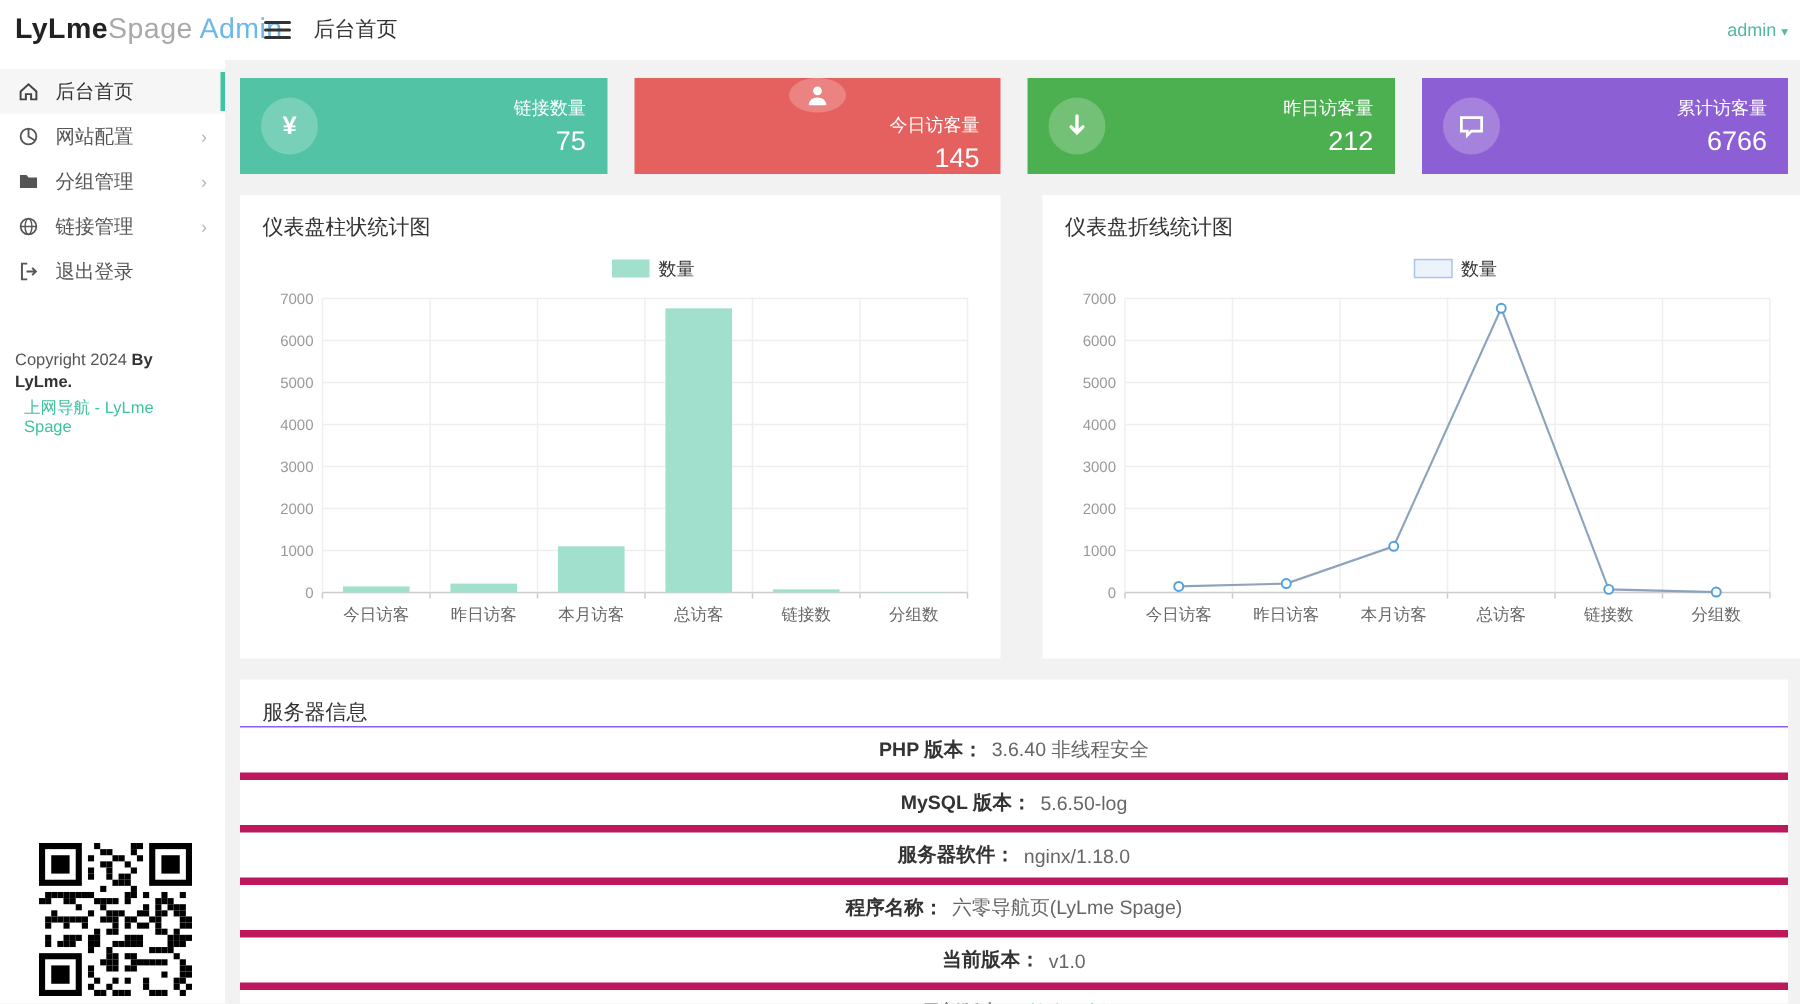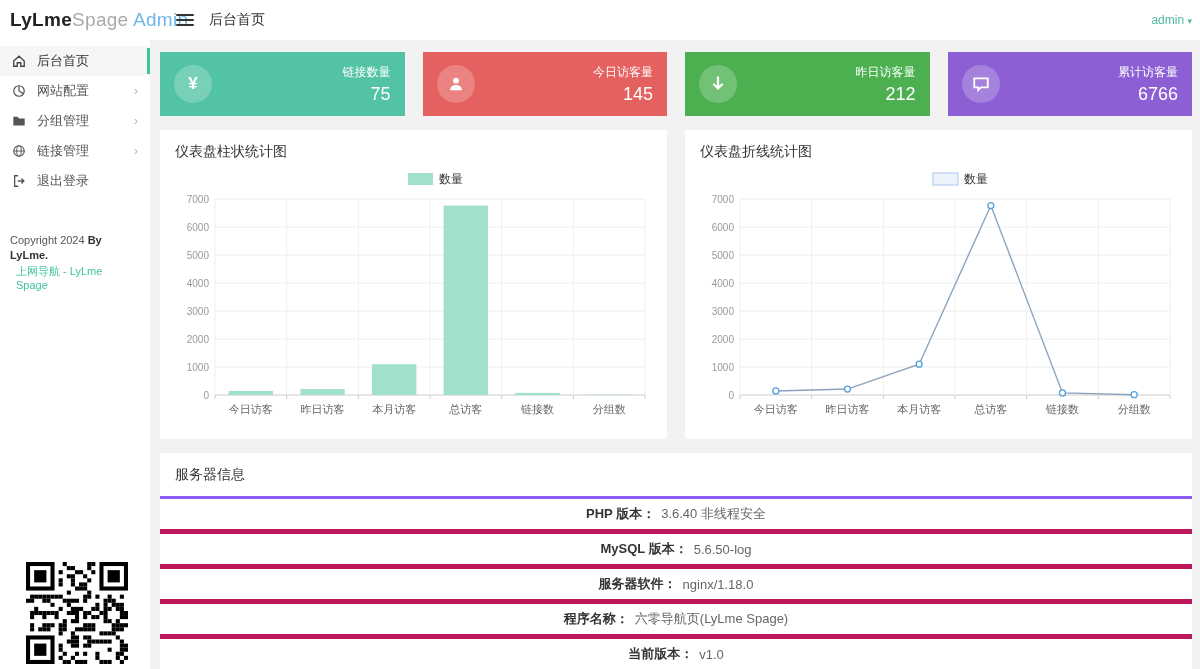--- a/index.html
+++ b/index.html
@@ -37,27 +37,27 @@
   
   .main { position:absolute; left:150px; top:40px; right:0; bottom:0; padding:12px 8px 0 10px; overflow:hidden; }
   .cards { display:flex; gap:18px; }
   .card { flex:1; height:64px; display:flex; align-items:center; padding:0 14px; color:#fff; }
   .card .circ { width:38px; height:38px; border-radius:50%; background:rgba(255,255,255,.22);
                 display:flex; align-items:center; justify-content:center; font-size:17px; font-weight:bold; }
   .card .circ svg { width:18px; height:18px; }
   .card .right { margin-left:auto; text-align:right; }
   .card .lbl { font-size:12px; }
   .card .val { font-size:18px; margin-top:3px; font-weight:400; }
-  .charts { display:flex; gap:18px; margin-top:14px;justify-content:flex-end; }
+  .charts { display:flex; gap:28px; margin-top:14px; }
   .panel { flex:1; background:#fff; padding:13px 15px 10px; }
   .panel h3 { font-size:14px; font-weight:400; color:#333; }
   svg.chart { display:block; margin-top:6px; }
   
   .server { background:#fff; margin-top:14px; }
-  .server h3 { font-size:14px; font-weight:400; color:#333; padding:13px 15px 12px; border-bottom:3px solid #8b5cf6; }
+  .server h3 { font-size:14px; font-weight:400; color:#333; padding:13px 15px 0; border-bottom:1px solid #8b5cf6; }
   .srow { display:flex; align-items:center; padding:6px 15px; border-bottom:5px solid #be185d; font-size:13px; min-height:26px;justify-content:center; }
   .srow .k { font-weight:bold; color:#333; margin-right:6px; white-space:nowrap; }
   .srow .v { color:#666; }
   .srow a.v { color:#5FB878; text-decoration:none; }
 </style>
 </head>
 <body>
 
 <div class="header">
   <div class="logo">
@@ -315,21 +315,21 @@
 <div class="main">
 
   <div class="cards">
     <div class="card" style="background: rgb(82, 195, 165);">
       <div class="circ">¥</div>
       <div class="right">
         <div class="lbl">链接数量</div>
         <div class="val">75</div>
       </div>
     </div>
-    <div class="card" style="background: rgb(228, 97, 95);">
+    <div class="card" style="background: rgb(228, 97, 95); flex-direction: column;">
       <div class="circ">
         <svg viewBox="0 0 16 16">
             <circle cx="8" cy="5" r="2.6" fill="#fff"></circle>
             <path d="M2.8 13.5c0-2.9 2.3-4.6 5.2-4.6s5.2 1.7 5.2 4.6z" fill="#fff"></path>
           </svg>
       </div>
       <div class="right">
         <div class="lbl">今日访客量</div>
         <div class="val">145</div>
       </div>

